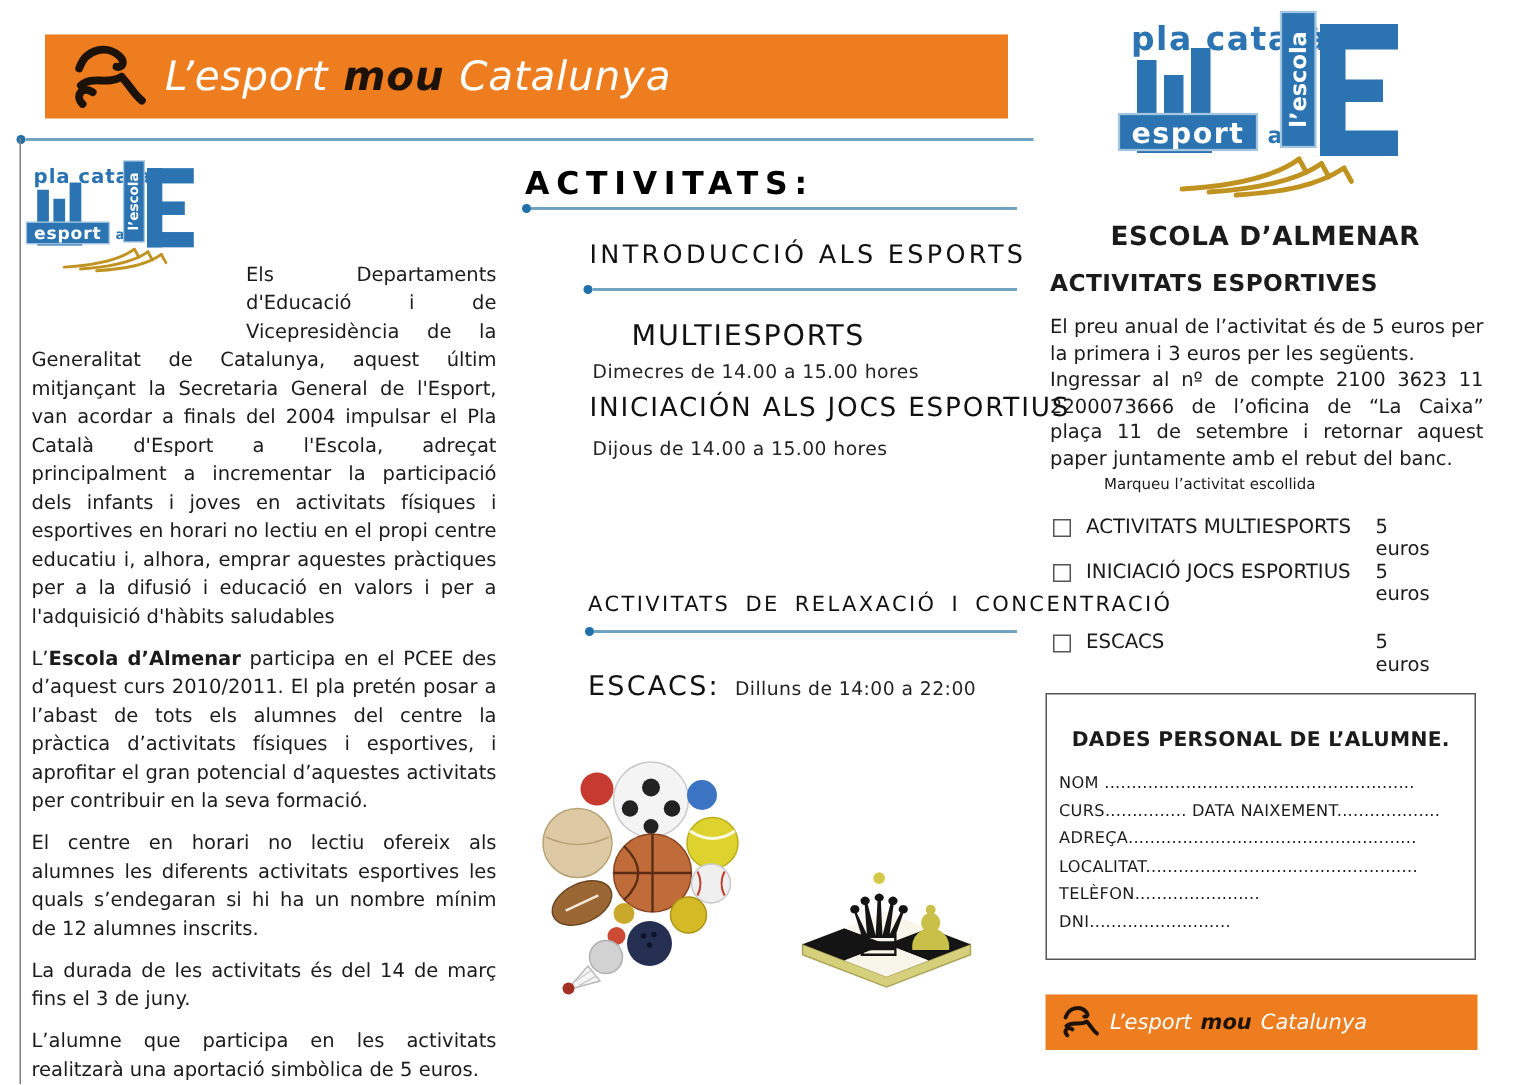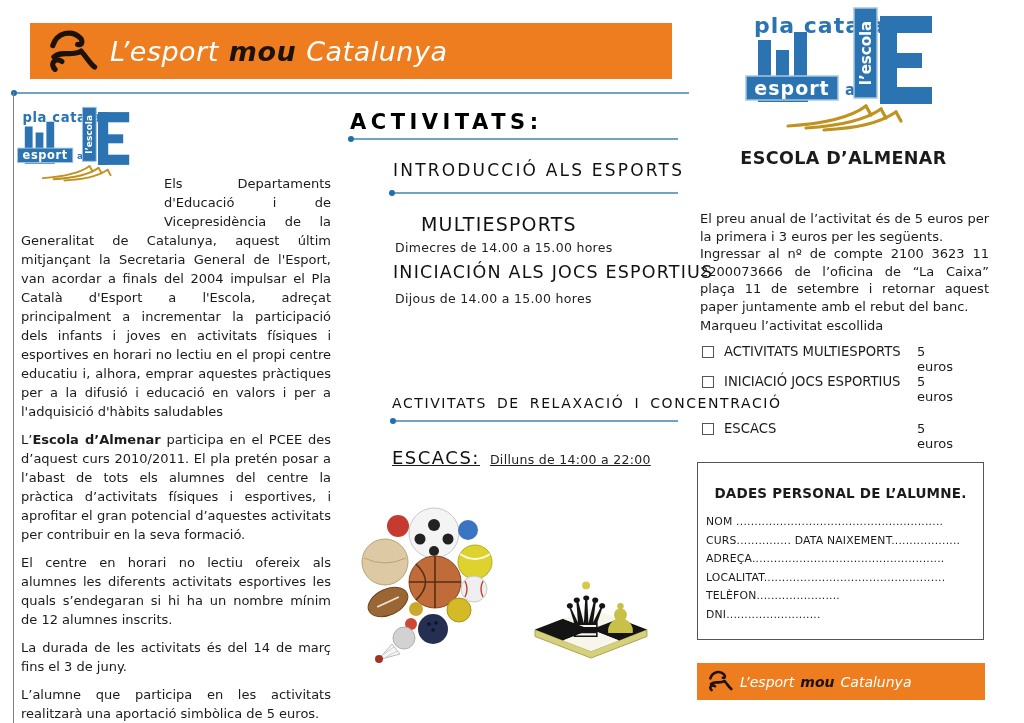--- a/index.html
+++ b/index.html
@@ -40,21 +40,21 @@
   .h-item2{font-size:17.5px;letter-spacing:1.2px;}
   .h-relax{font-size:14px;letter-spacing:1.6px;word-spacing:4px;}
   .h-escacs{font-size:18px;letter-spacing:1.5px;}
   .sched{font-size:12.5px;letter-spacing:.3px;color:#222;}
   .escacs-row{display:flex;align-items:baseline;gap:10px;}
 
   
   .school{left:700px;top:148px;width:287px;text-align:center;font-weight:bold;font-size:17.5px;letter-spacing:.4px;}
   .section{left:700px;top:180px;font-weight:bold;font-size:15.5px;letter-spacing:.3px;}
   .rbody{left:700px;top:210px;width:289px;font-size:13px;line-height:17.5px;text-align:justify;}
-  .choose{left:700px;top:318px;font-size:13px;}
+  .choose{left:736px;top:318px;font-size:10px;}
   .opt{display:flex;align-items:flex-start;width:287px;padding-right:22px;box-sizing:border-box;}
   .cbox{width:10px;height:10px;border:1.4px solid #555;margin:2px 10px 0 2px;flex:0 0 auto;}
   .optlab{font-size:13.2px;}
   .optprice{margin-left:auto;font-size:13px;width:48px;}
   .optnote{font-size:13.2px;margin-left:0;}
 
   
   .fbox{left:697px;top:462px;width:287px;height:178px;border:1.3px solid #555;box-sizing:border-box;}
   .fbox .ftitle{text-align:center;font-weight:bold;font-size:13.5px;margin-top:22px;letter-spacing:.2px;}
   .fbox .flines{margin:12px 8px 0 8px;font-size:10.8px;line-height:18.5px;letter-spacing:.2px;white-space:nowrap;overflow:hidden;}
@@ -175,21 +175,21 @@
 
   <div class="abs hand h-item2" style="left:393px;top:262px;">INICIACIÓN ALS JOCS ESPORTIUS</div>
   <div class="abs sched" style="left:395px;top:291px;">Dijous de 14.00 a 15.00 hores</div>
 
   <div class="abs hand h-relax" style="left:392px;top:395px;">ACTIVITATS DE RELAXACIÓ I CONCENTRACIÓ</div>
   <div class="abs rule" style="left:390px;top:418px;width:288px;">
     <span class="dot"></span>
       <span class="line"></span>
   </div>
 
-  <div class="abs escacs-row" style="left:392px;top:447px;text-decoration:underline;">
+  <div class="abs escacs-row" style="left:392px;top:447px;">
     <span class="hand h-escacs">ESCACS:</span>
     <span class="sched">Dilluns de 14:00 a 22:00</span>
   </div>
 
   <div class="abs" style="left:348px;top:492px;">
     <svg width="168" height="175" viewBox="0 0 168 175">
       <circle cx="50" cy="34" r="11" fill="#c63a2f"></circle>
       <circle cx="86" cy="41" r="25" fill="#f4f4f4" stroke="#c9c9c9"></circle>
       <circle cx="86" cy="33" r="6" fill="#222"></circle>
         <circle cx="72" cy="47" r="5.5" fill="#222"></circle>
@@ -233,20 +233,21 @@
         <polygon points="65,78 93.5,67 122,78 93.5,89" fill="#141414"></polygon>
         <polygon points="36.5,89 65,78 93.5,89 65,100" fill="#f8f6ea"></polygon>
       </g>
       <text x="60" y="86" font-size="58" text-anchor="middle" fill="#141414">♛</text>
       <circle cx="60" cy="33" r="4" fill="#d6c94a"></circle>
       <text x="95" y="82" font-size="42" text-anchor="middle" fill="#c9c04a">♟</text>
     </svg>
   </div>
 
   <div class="abs school">ESCOLA D’ALMENAR</div>
+  <div class="abs section">ACTIVITATS ESPORTIVES</div>
 
   <div class="abs rbody">
     <div>El preu anual de l’activitat és de 5 euros per la primera i 3 euros per les següents.</div>
     <div>Ingressar al nº de compte 2100 3623 11 2200073666 de l’oficina de “La Caixa” plaça 11 de setembre i retornar aquest paper juntamente amb el rebut del banc.</div>
   </div>
 
   <div class="abs choose">Marqueu l’activitat escollida</div>
 
   <div class="abs opt" style="left:700px;top:344px;">
     <span class="cbox"></span>

